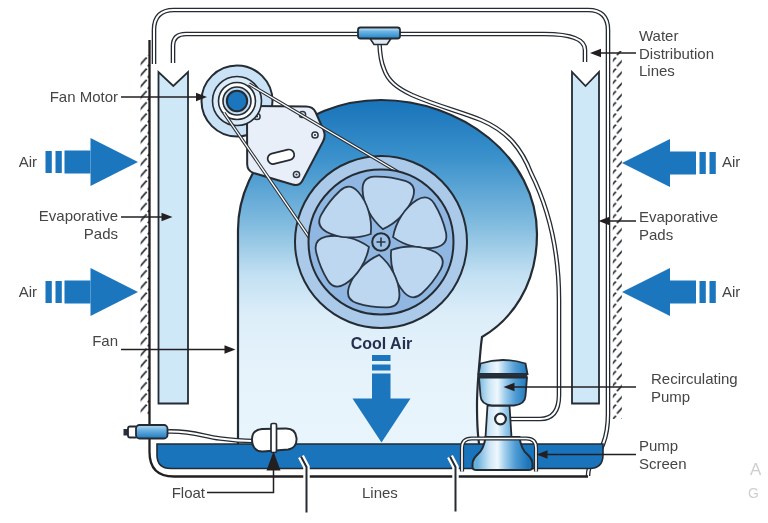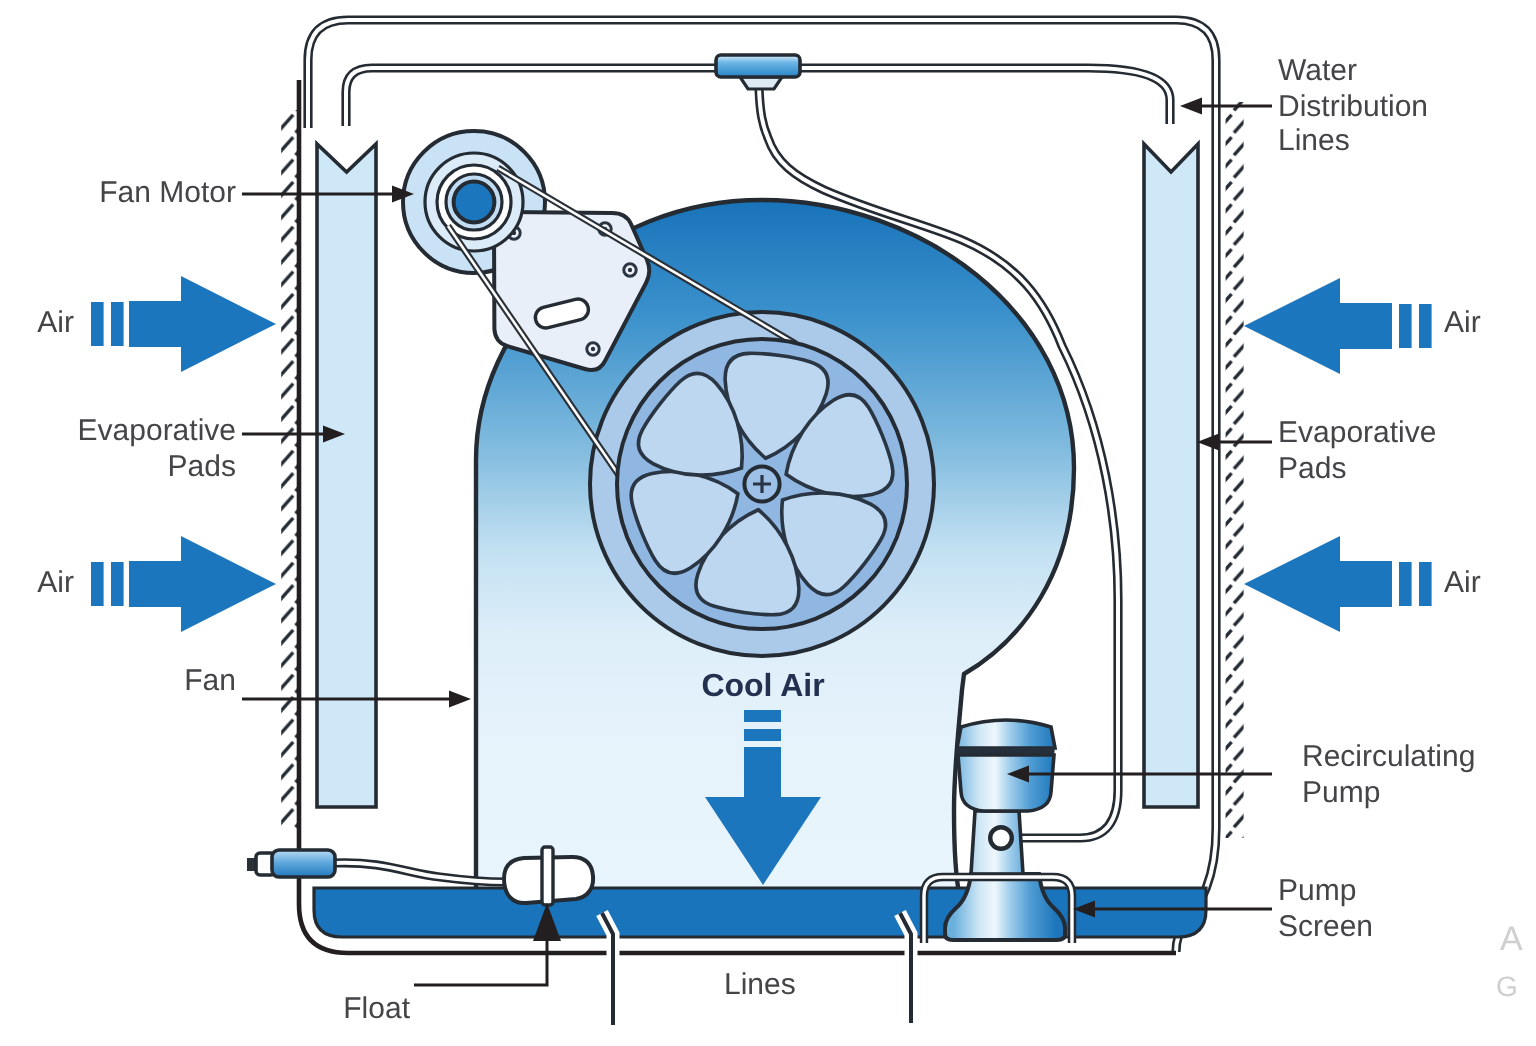--- a/index.html
+++ b/index.html
@@ -231,21 +231,21 @@
     <polygon class="leadhead" points="536.5,454.5 547.5,450.2 547.5,458.8"></polygon>
   </g>
 </svg>
 
 <div class="lbl r" style="right:650px;top:88px;">Fan Motor</div>
 <div class="lbl r" style="right:731px;top:153px;">Air</div>
 <div class="lbl r" style="right:650px;top:207px;">Evaporative
 Pads</div>
 <div class="lbl r" style="right:731px;top:283px;">Air</div>
 <div class="lbl r" style="right:650px;top:332px;">Fan</div>
-<div class="lbl r" style="right:563px;top:496px;">Float</div>
+<div class="lbl r" style="right:563px;top:484px;">Float</div>
 <div class="lbl" style="left:362px;top:484px;">Lines</div>
 <div class="lbl cool" style="left:321px;top:335px;">Cool Air</div>
 <div class="lbl" style="left:639px;top:27px;">Water
 Distribution
 Lines</div>
 <div class="lbl" style="left:722px;top:153px;">Air</div>
 <div class="lbl" style="left:639px;top:208px;">Evaporative
 Pads</div>
 <div class="lbl" style="left:722px;top:283px;">Air</div>
 <div class="lbl" style="left:639px;top:370px;line-height:18px;margin-left:12px;">Recirculating

